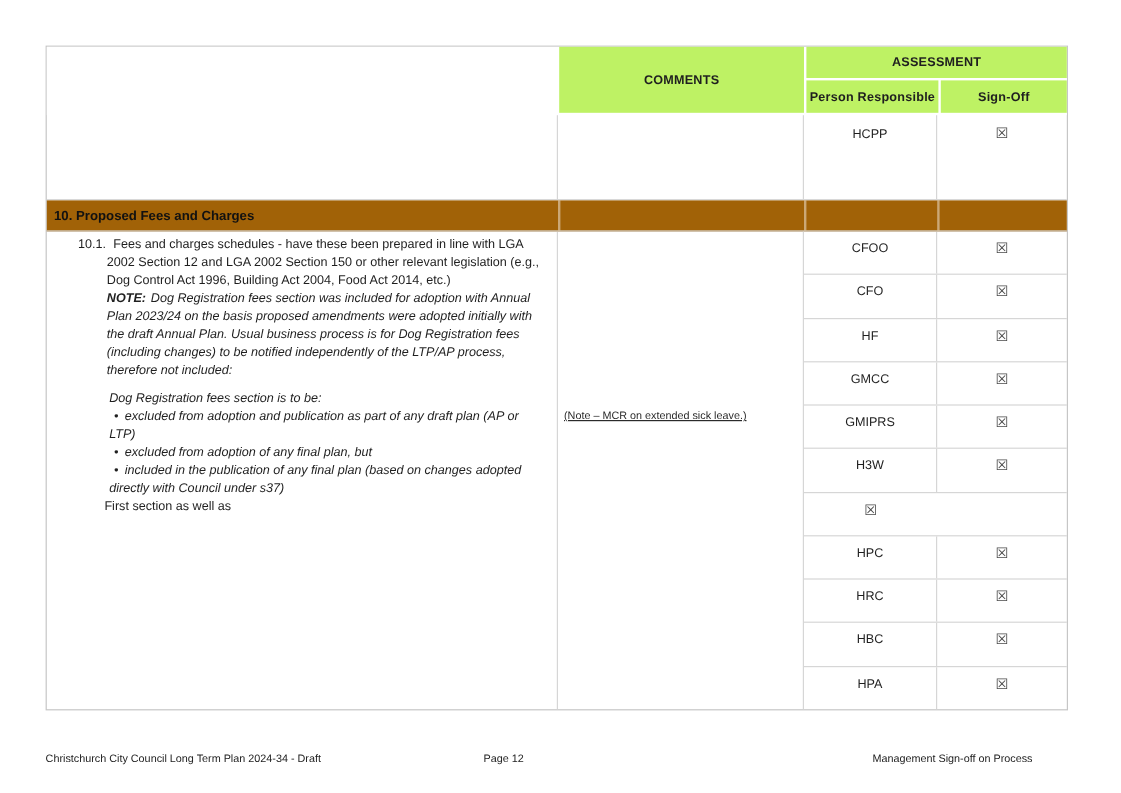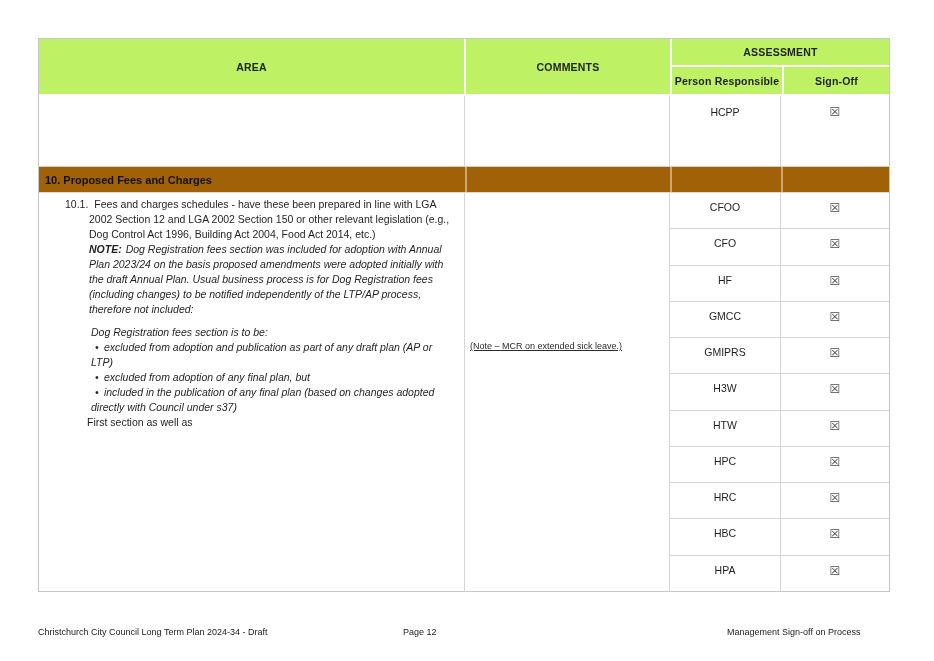--- a/index.html
+++ b/index.html
@@ -68,21 +68,20 @@
   .f-right { left:711px;padding-left:16px; }
 </style>
 </head>
 <body>
 
 <div class="page">
 
   <div class="doc-table">
 
     <div class="thead">
-      <div class="th th-area">AREA</div>
       <div class="th th-comments">COMMENTS</div>
       <div class="th th-assessment">ASSESSMENT</div>
       <div class="th th-person">Person Responsible</div>
       <div class="th th-signoff">Sign-Off</div>
     </div>
 
     <div class="row-carry">
       <div class="bordered-r"></div>
       <div class="bordered-r"></div>
       <div class="bordered-r cc-person">HCPP</div>
@@ -133,21 +132,20 @@
         </div>
         <div class="assess-row">
           <div class="assess-person">GMIPRS</div>
           <div class="assess-sign"><span class="checkbox">☒</span></div>
         </div>
         <div class="assess-row">
           <div class="assess-person">H3W</div>
           <div class="assess-sign"><span class="checkbox">☒</span></div>
         </div>
         <div class="assess-row">
-          <div class="assess-person">HTW</div>
           <div class="assess-sign"><span class="checkbox">☒</span></div>
         </div>
         <div class="assess-row">
           <div class="assess-person">HPC</div>
           <div class="assess-sign"><span class="checkbox">☒</span></div>
         </div>
         <div class="assess-row">
           <div class="assess-person">HRC</div>
           <div class="assess-sign"><span class="checkbox">☒</span></div>
         </div>

